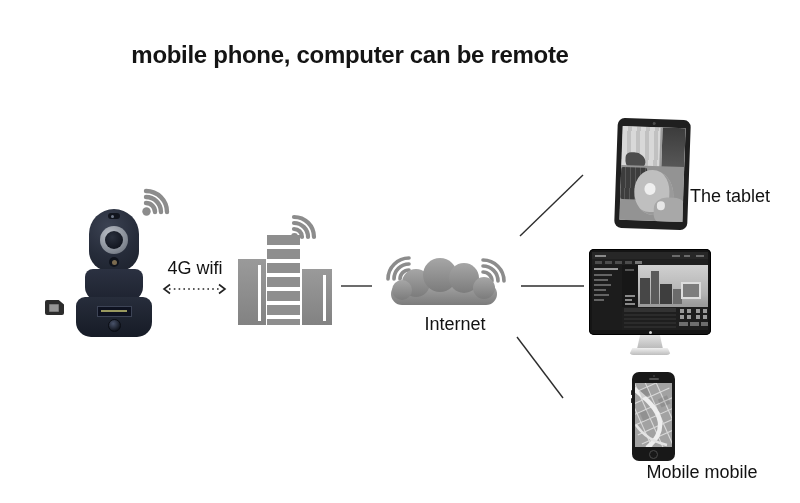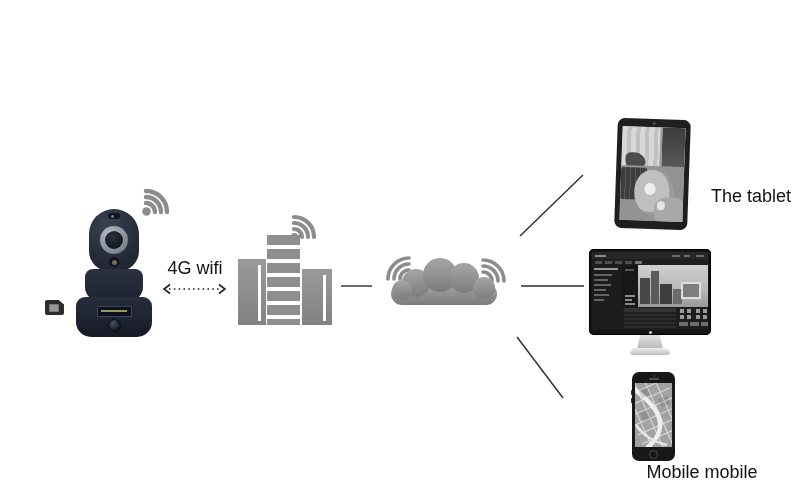--- a/index.html
+++ b/index.html
@@ -131,20 +131,21 @@
     <line x1="517" y1="337" x2="563" y2="398" stroke="#2d2d2d" stroke-width="1.4"></line>
 
     <g stroke="#222" fill="none">
       <line x1="169" y1="289" x2="220" y2="289" stroke-width="1.6" stroke-dasharray="1.6 3.2"></line>
       <polyline points="170,284.5 164,289 170,293.5" stroke-width="1.6"></polyline>
       <polyline points="219,284.5 225,289 219,293.5" stroke-width="1.6"></polyline>
     </g>
   </svg>
 
   <div class="abs title">
+    <div>mobile phone, computer can be remote</div>
   </div>
 
   <svg class="abs node wifi-cam" viewBox="0 0 44 42" xmlns="http://www.w3.org/2000/svg">
     <g stroke="#8c8c8c" stroke-width="4.4" fill="none" stroke-linecap="round">
       <path d="M9,26 A9,9 0 0 1 18,35"></path>
       <path d="M9,20 A15,15 0 0 1 24,35"></path>
       <path d="M9,14 A21,21 0 0 1 30,35"></path>
     </g>
     <circle cx="9.5" cy="34.5" r="4.2" fill="#8c8c8c"></circle>
   </svg>
@@ -211,36 +212,37 @@
       <g fill="url(#cg)">
         <rect x="5" y="28" width="106" height="22" rx="11"></rect>
         <circle cx="30" cy="28" r="14"></circle>
         <circle cx="54" cy="20" r="17"></circle>
         <circle cx="78" cy="23" r="15"></circle>
         <circle cx="98" cy="33" r="11"></circle>
         <circle cx="16" cy="35" r="10"></circle>
       </g>
     </svg>
   </div>
+  <div class="abs node lbl" style="left:395px;top:314px;width:120px;">Internet</div>
 
   <div class="abs node tablet">
     <div class="tab-dot"></div>
     <div class="tab-screen">
       <div class="tp-wall"></div>
       <div class="tp-door"></div>
       <div class="tp-tarp"></div>
       <div class="tp-pile"></div>
       <div class="tp-bales"></div>
       <div class="tp-heap"></div>
       <div class="tp-heap2"></div>
       <div class="tp-white"></div>
       <div class="tp-white2"></div>
     </div>
   </div>
-  <div class="abs node lbl" style="left:690px;top:186px;text-align:right;padding-left:21px;">The tablet</div>
+  <div class="abs node lbl" style="left:690px;top:186px;text-align:right;">The tablet</div>
 
   <div class="abs node monitor">
     <div class="mon-frame">
       <div class="mon-screen">
         <div class="ms-top">
           <i style="left:3px;width:11px;"></i>
             <i style="left:80px;width:8px;background:#6a6a6a;"></i>
           <i style="left:92px;width:6px;background:#6a6a6a;"></i>
             <i style="left:104px;width:8px;background:#6a6a6a;"></i>
         </div>

